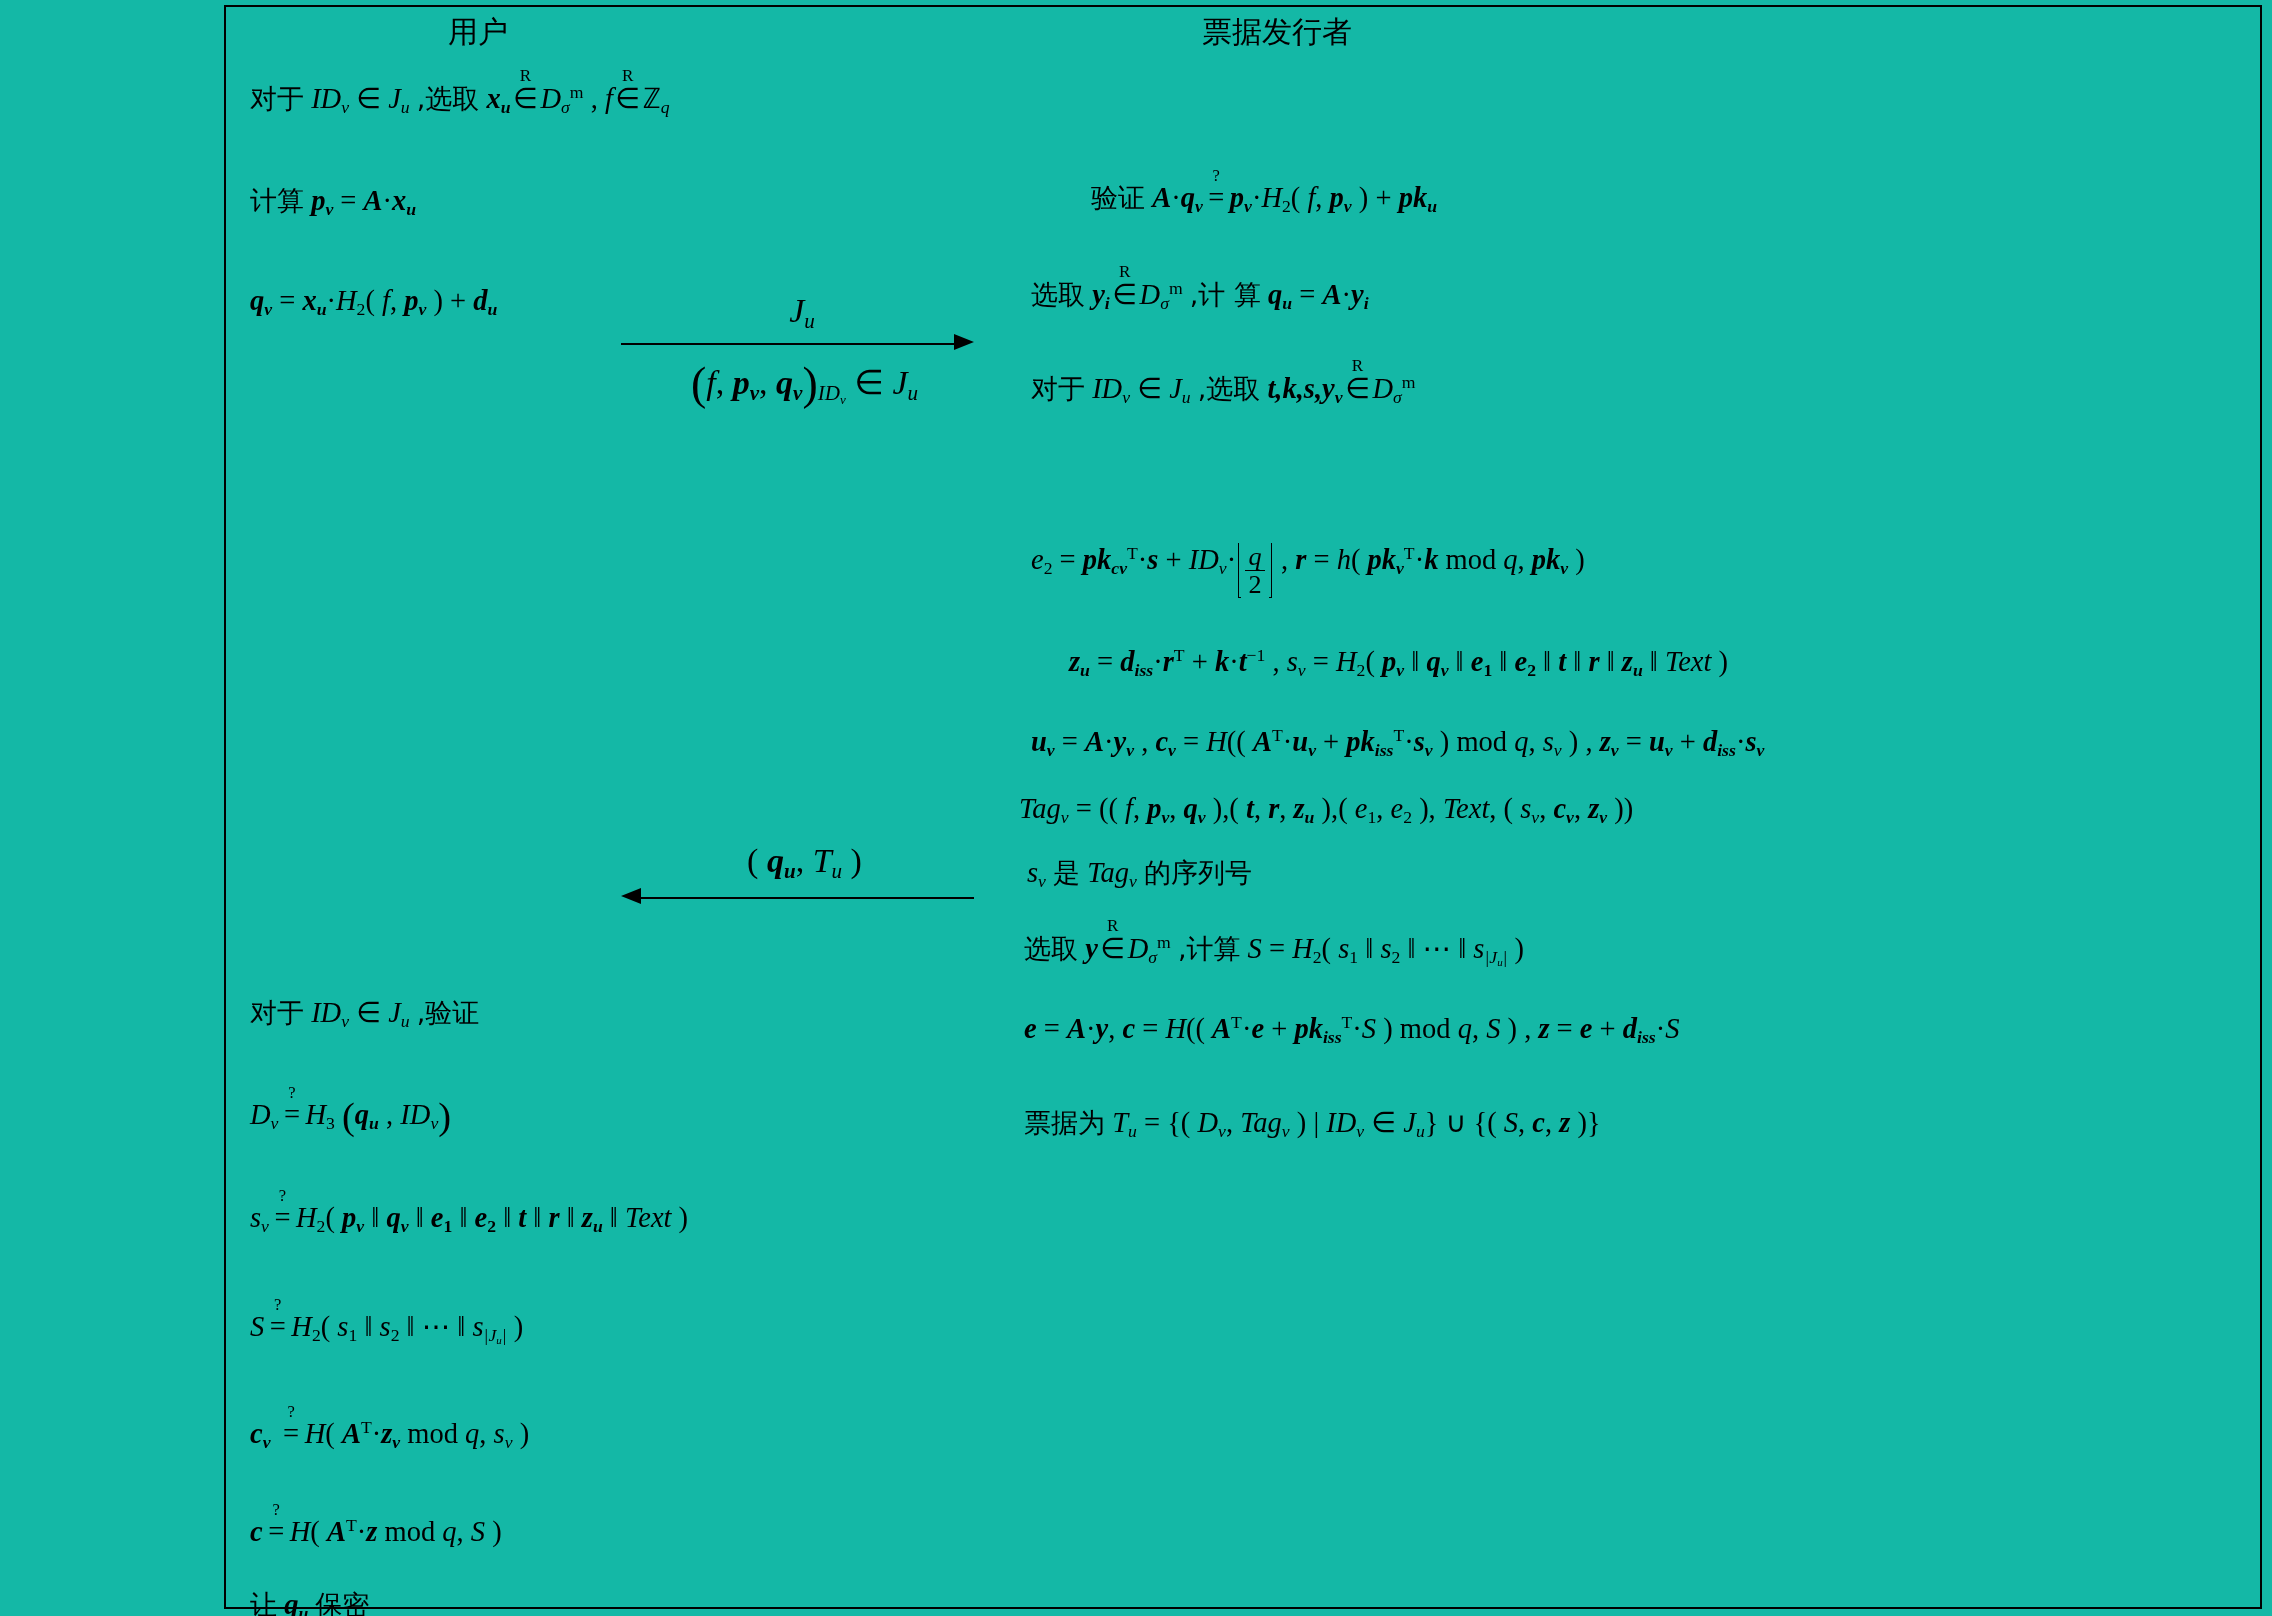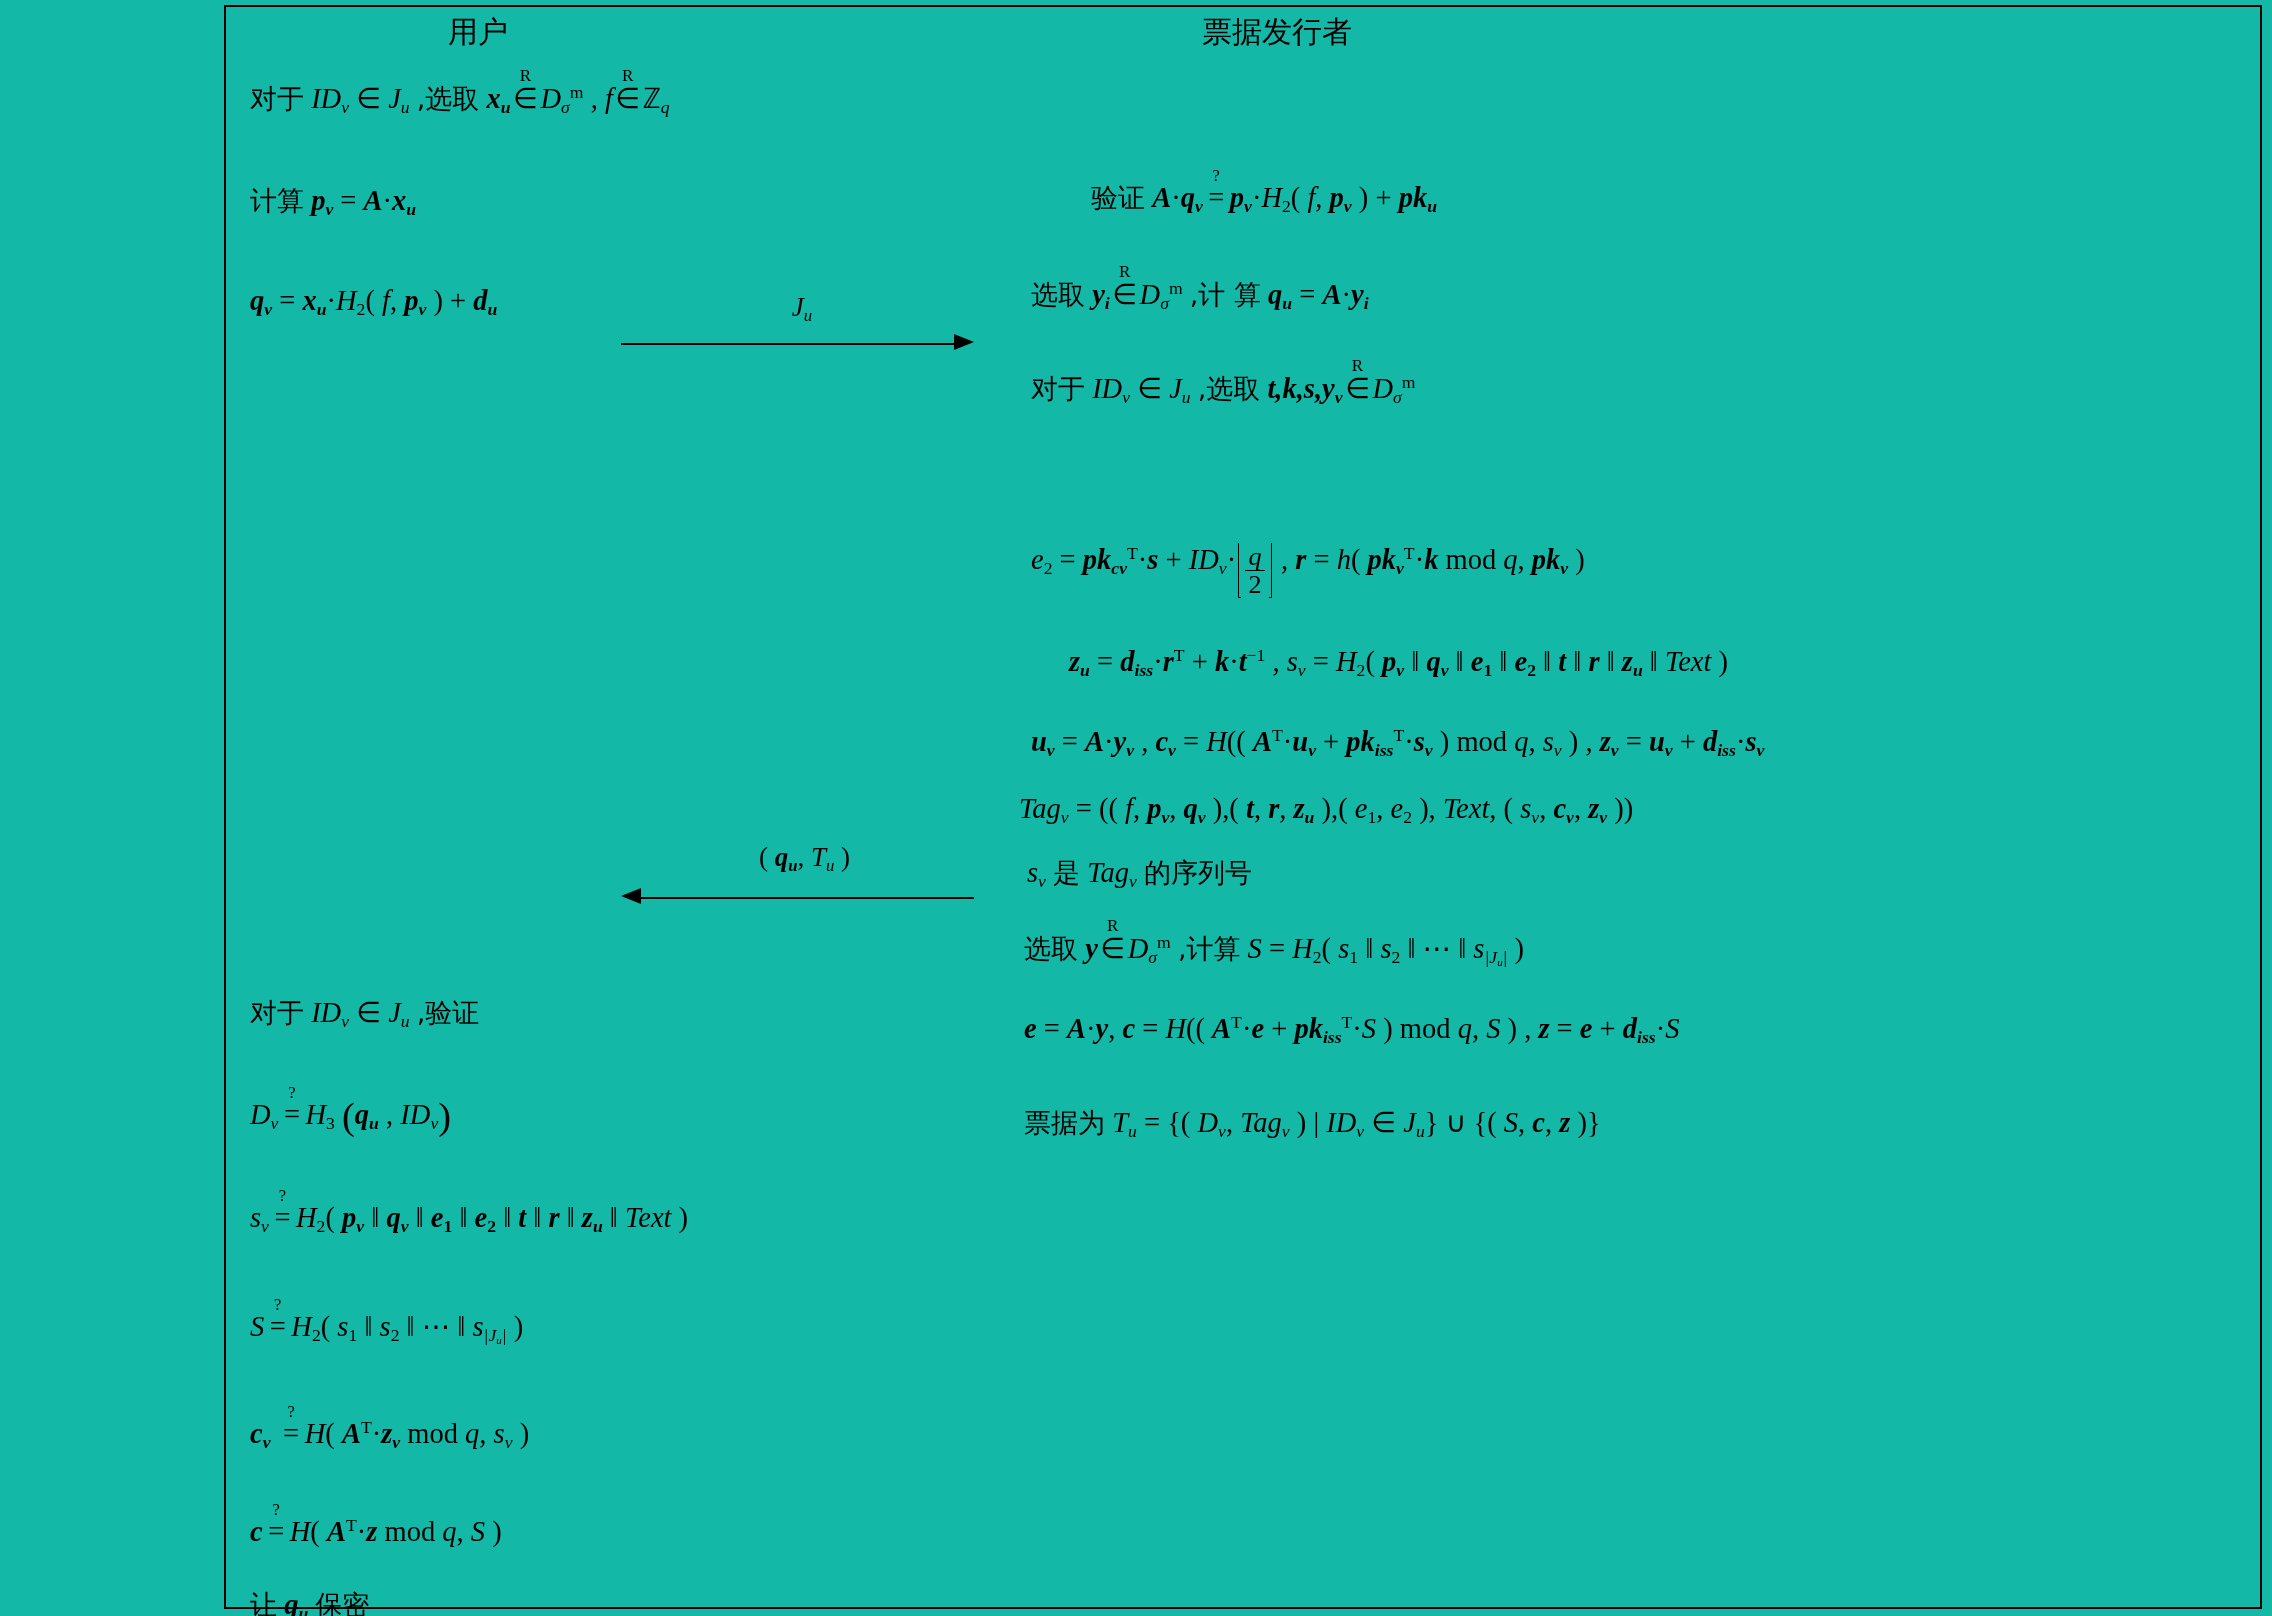--- a/index.html
+++ b/index.html
@@ -112,21 +112,21 @@
   }
   .arrow .headL{
     position:absolute;top:-8.8px;
     width:0;height:0;
     border-top:8.8px solid transparent;
     border-bottom:8.8px solid transparent;
     border-right:20.4px solid #000;
   }
   .msg-label{
     position:absolute;
-    font-size:27px;
+    font-size:34px;
     white-space:nowrap;
     text-align:center;
   }
 </style>
 </head>
 <body>
 
 <div id="page">
   <div class="frame"></div>
 
@@ -174,20 +174,23 @@
     <span class="cjk">让</span> <span class="mb">q<sub>u</sub></span> <span class="cjk">保密</span>
   </div>
 
   <div class="arrow" style="left:621px;top:343px;width:353px;">
     <div class="line" style="width:334px;"></div>
     <div class="headR" style="left:333px;"></div>
   </div>
   <div class="msg-label" style="left:700px;top:292px;width:204px;">
     <span class="mi">J<sub>u</sub></span>
   </div>
+  <div class="msg-label" style="left:628px;top:357px;width:353px;">
+    <span class="bigpar">(</span><span class="mi">f</span>, <span class="mb">p<sub>v</sub></span>, <span class="mb">q<sub>v</sub></span><span class="bigpar">)</span><sub><span class="mi">ID<sub>v</sub></span></sub> ∈ <span class="mi">J<sub>u</sub></span>
+  </div>
 
   <div class="arrow" style="left:621px;top:897px;width:353px;">
     <div class="line" style="left:19px;width:334px;"></div>
     <div class="headL" style="left:0px;"></div>
   </div>
   <div class="msg-label" style="left:662px;top:842px;width:285px;">
     ( <span class="mb">q<sub>u</sub></span>, <span class="mi">T<sub>u</sub></span> )
   </div>
 
   <div class="blk" style="left:1091px;top:182px;">

